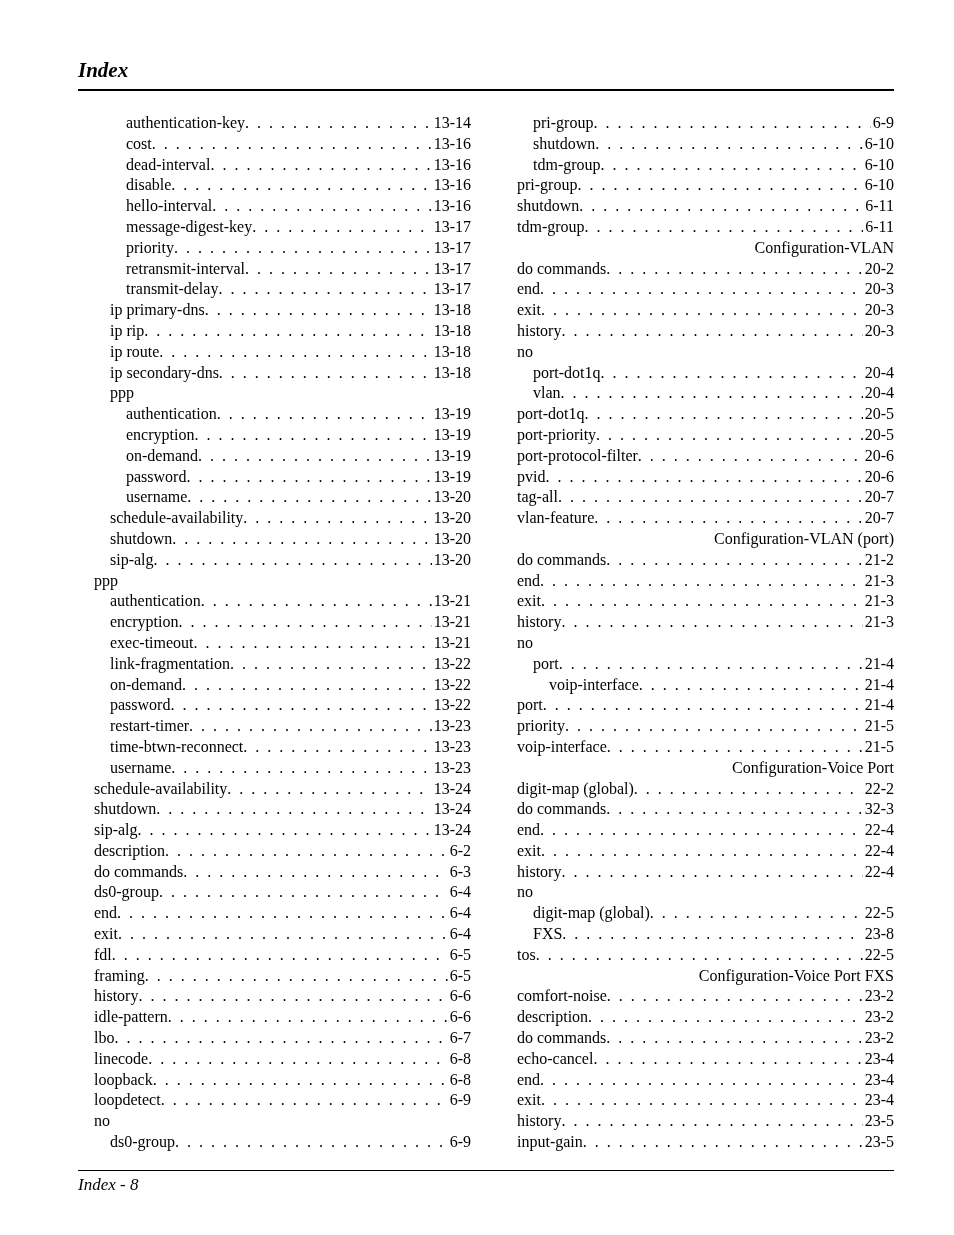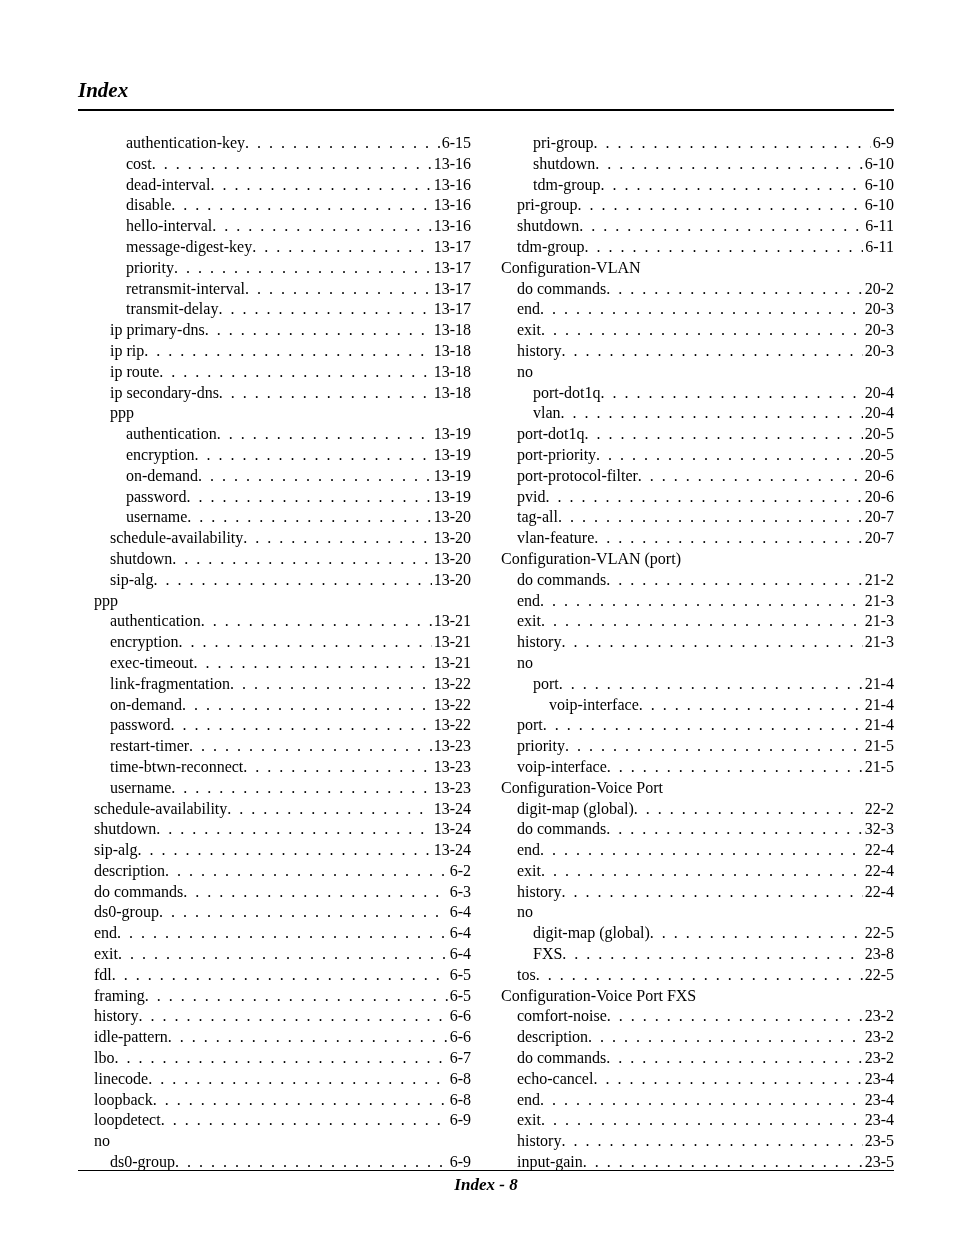--- a/index.html
+++ b/index.html
@@ -9,21 +9,21 @@
     width: 954px;
     height: 1235px;
     font-family: "Times New Roman", Times, serif;
     background: #fff;
     color: #000;
   }
   .page {
     position: relative;
     width: 954px;
     height: 1235px;
-    padding: 78px 60px 0 78px;
+    padding: 58px 60px 0 78px;
     box-sizing: border-box;
   }
   .running-head {
     font-style: italic;
     font-weight: bold;
     font-size: 21px;
     margin: 0 0 6px 0;
   }
   .head-rule {
     border: none;
@@ -45,54 +45,53 @@
   .entry .label { flex: 0 0 auto; }
   .entry .dots {
     flex: 1 1 auto;
     overflow: hidden;
     letter-spacing: 2px;
   }
   .entry .dots::after {
     content: " . . . . . . . . . . . . . . . . . . . . . . . . . . . . . . . . . . . . . . . . . . . . . . . . . . . . . . . . . . . . . . . . . . . . . . . . . . . . . . . .";
   }
   .entry .pg { flex: 0 0 auto; padding-left: 2px; }
-  .lvl1 { padding-left: 0; }
+  .lvl1 { padding-left: 0; justify-content: flex-end; }
   .lvl2 { padding-left: 16px; }
   .lvl3 { padding-left: 32px; }
   .lvl4 { padding-left: 48px; justify-content: space-between; }
   .footer {
     position: absolute;
     left: 78px;
     right: 60px;
     bottom: 40px;
   }
   .foot-rule {
     border: none;
     border-top: 1px solid #000;
     margin: 0 0 4px 0;
   }
   .foot-row {
     display: flex;
-    justify-content: center;
+    justify-content: space-between;
     font-style: italic;
     font-size: 17px;
-    font-weight: bold;
   }
 </style>
 </head>
 <body>
 
 <div class="page">
   <div class="running-head">Index</div>
   <hr class="head-rule">
   <div class="columns" id="index-columns">
       <div class="entry lvl4">
         <span class="label">authentication-key</span>
         <span class="dots"></span>
-        <span class="pg">6-15</span>
+        <span class="pg">13-14</span>
       </div>
       <div class="entry lvl4">
         <span class="label">cost</span>
         <span class="dots"></span>
         <span class="pg">13-16</span>
       </div>
       <div class="entry lvl4">
         <span class="label">dead-interval</span>
         <span class="dots"></span>
         <span class="pg">13-16</span>

